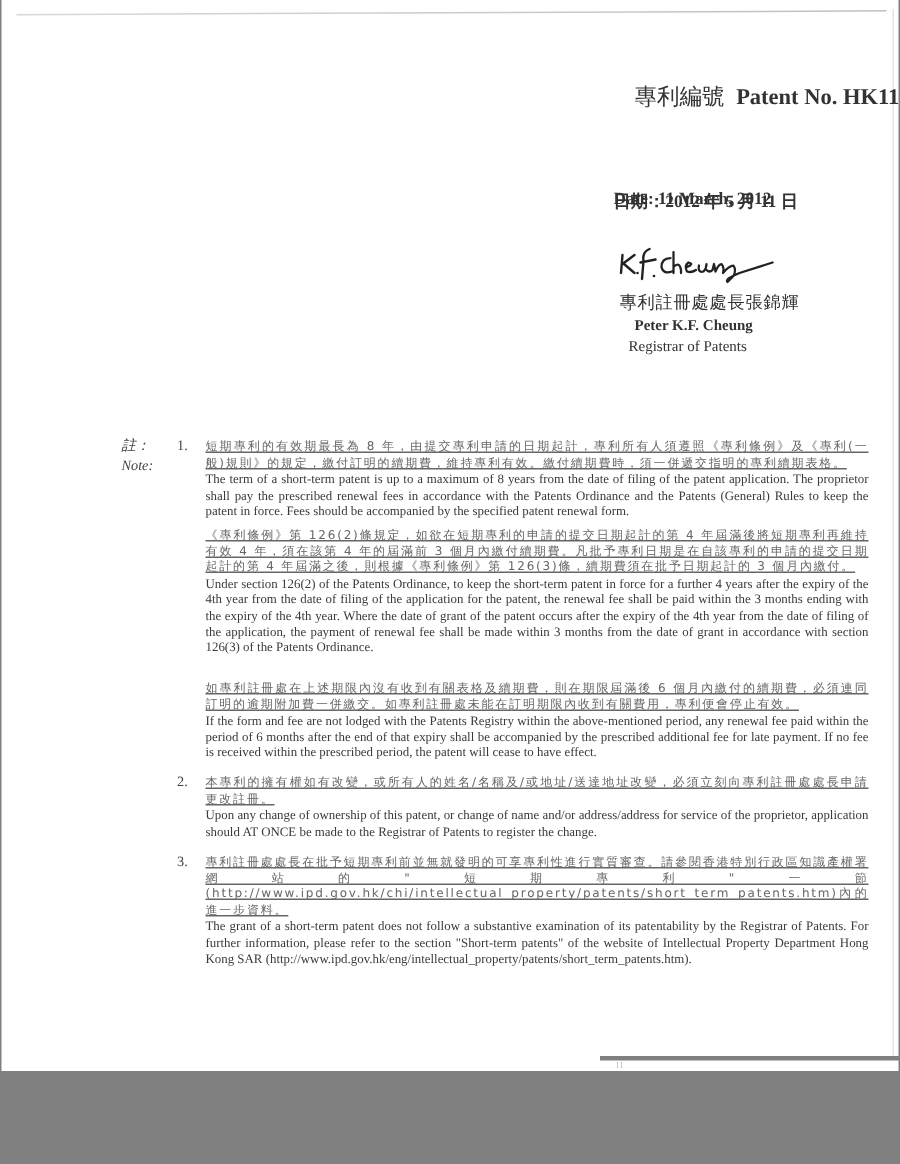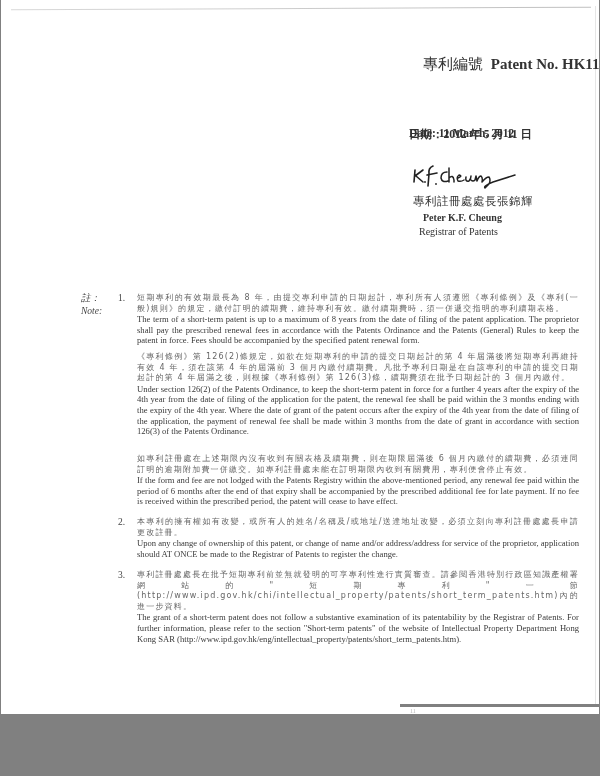--- a/index.html
+++ b/index.html
@@ -64,20 +64,21 @@
       font-size: 9.5px; color: #444;
     }
     .para {
       position: absolute; left: 136px; width: 442px;
       font-size: 8.6px; line-height: 10.6px; color: #3a3a3a;
       text-align: justify;
     }
     .zh-line {
       color: #666; letter-spacing: 1.2px; font-size: 8px;
       font-family: "DejaVu Sans", sans-serif;
+      text-decoration: underline;
     }
     .page-mark {
       position: absolute; left: 410px; top: 708px;
       font-size: 6px; color: #bbb;
     }
   </style>
 </head>
 <body>
 
 <div class="page">

